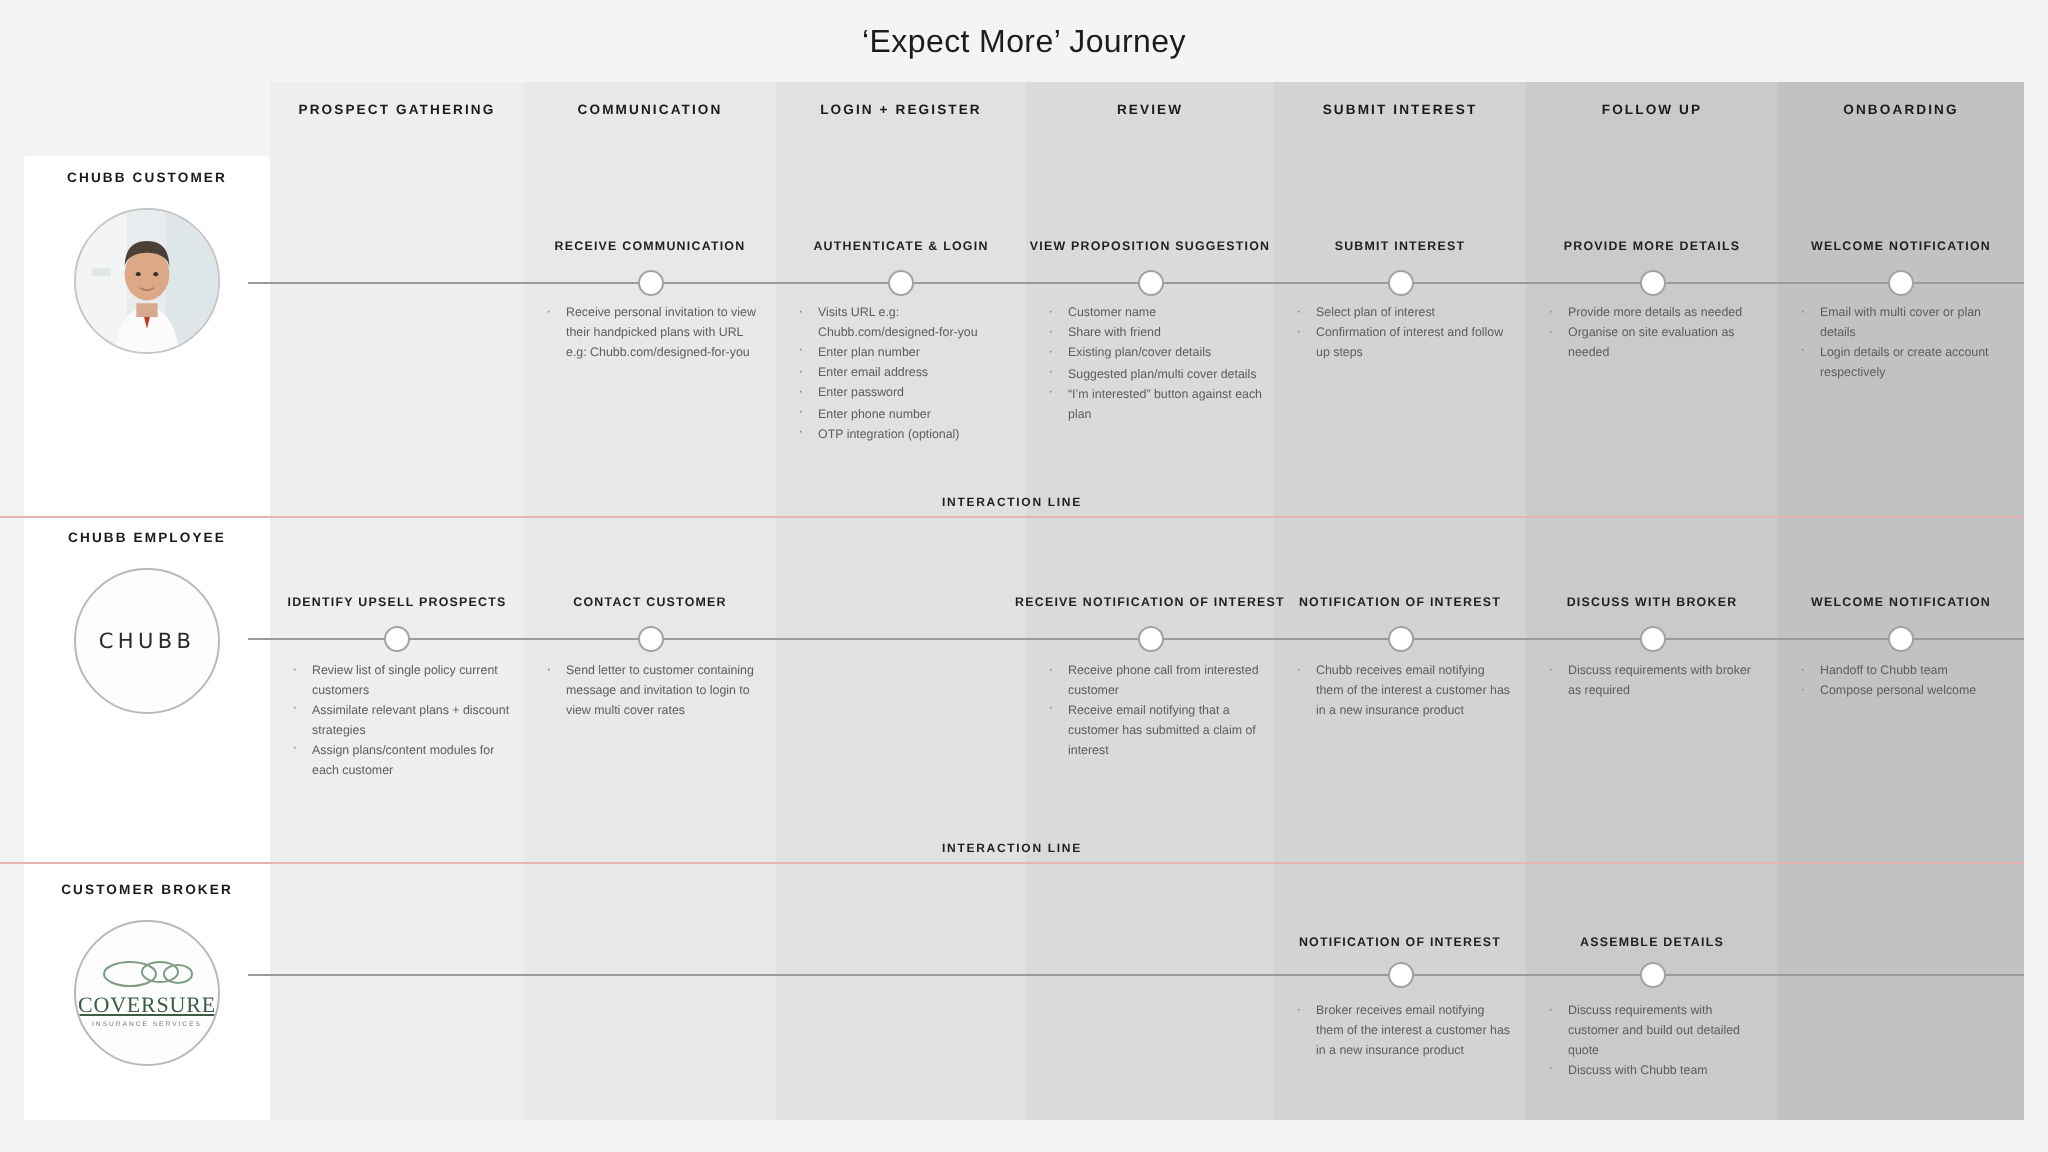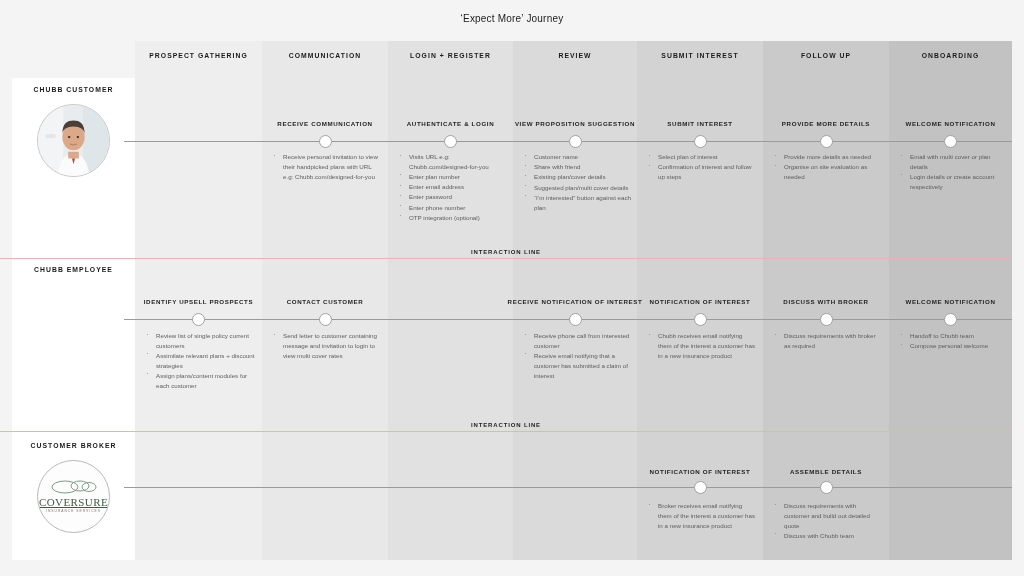--- a/index.html
+++ b/index.html
@@ -8,21 +8,21 @@
     background: #f4f4f4;
     font-family: "Liberation Sans", sans-serif;
     overflow: hidden;
   }
   #stage { position: relative; width: 1024px; height: 576px; }
 
   
   #title {
     position: absolute; left: 0; top: 13px; width: 1024px;
     text-align: center;
-    font-size: 10px; color: #1c1c1c; letter-spacing: .2px;
+    font-size: 16px; color: #1c1c1c; letter-spacing: .2px;
   }
 
   
   .col {
     position: absolute; top: 41px; height: 519px;
   }
   .col-head {
     height: 28px; width: 100%;
     display: flex; align-items: center; justify-content: center;
   }
@@ -154,20 +154,23 @@
             <path d="M25 30 C25 19 30 16 36.5 16 C43 16 48 19 48 30 C48 25 43 22 36.5 22 C30 22 25 25 25 30 Z" fill="#4a4036"></path>
             <ellipse cx="32" cy="33" rx="1.3" ry="1.1" fill="#3c322b"></ellipse>
             <ellipse cx="41" cy="33" rx="1.3" ry="1.1" fill="#3c322b"></ellipse>
             <path d="M33 40 q3.5 2.5 7 0" stroke="#b07a60" stroke-width="1" fill="none"></path>
             <path d="M35 55 l1.5 6 l1.5 -6 Z" fill="#c0392b"></path>
           </svg>
         </div>
       </div>
       <div class="persona" style="top: 188px;">
         <div class="persona-label">CHUBB EMPLOYEE</div>
+        <div class="avatar">
+          <div class="chubb-word">CHUBB</div>
+        </div>
       </div>
       <div class="persona" style="top: 364px;">
         <div class="persona-label">CUSTOMER BROKER</div>
         <div class="avatar">
           <div class="cov-wrap"><svg width="46" height="15" viewBox="0 0 46 15">
               <ellipse cx="14" cy="8" rx="13" ry="6" fill="none" stroke="#7e9d84" stroke-width="1"></ellipse>
               <ellipse cx="29" cy="7" rx="9" ry="5" fill="none" stroke="#7e9d84" stroke-width="1"></ellipse>
               <ellipse cx="38" cy="8" rx="7" ry="4.5" fill="none" stroke="#7e9d84" stroke-width="1"></ellipse>
             </svg><div class="cov-name">COVERSURE</div><div class="cov-sub">INSURANCE SERVICES</div></div>
         </div>

